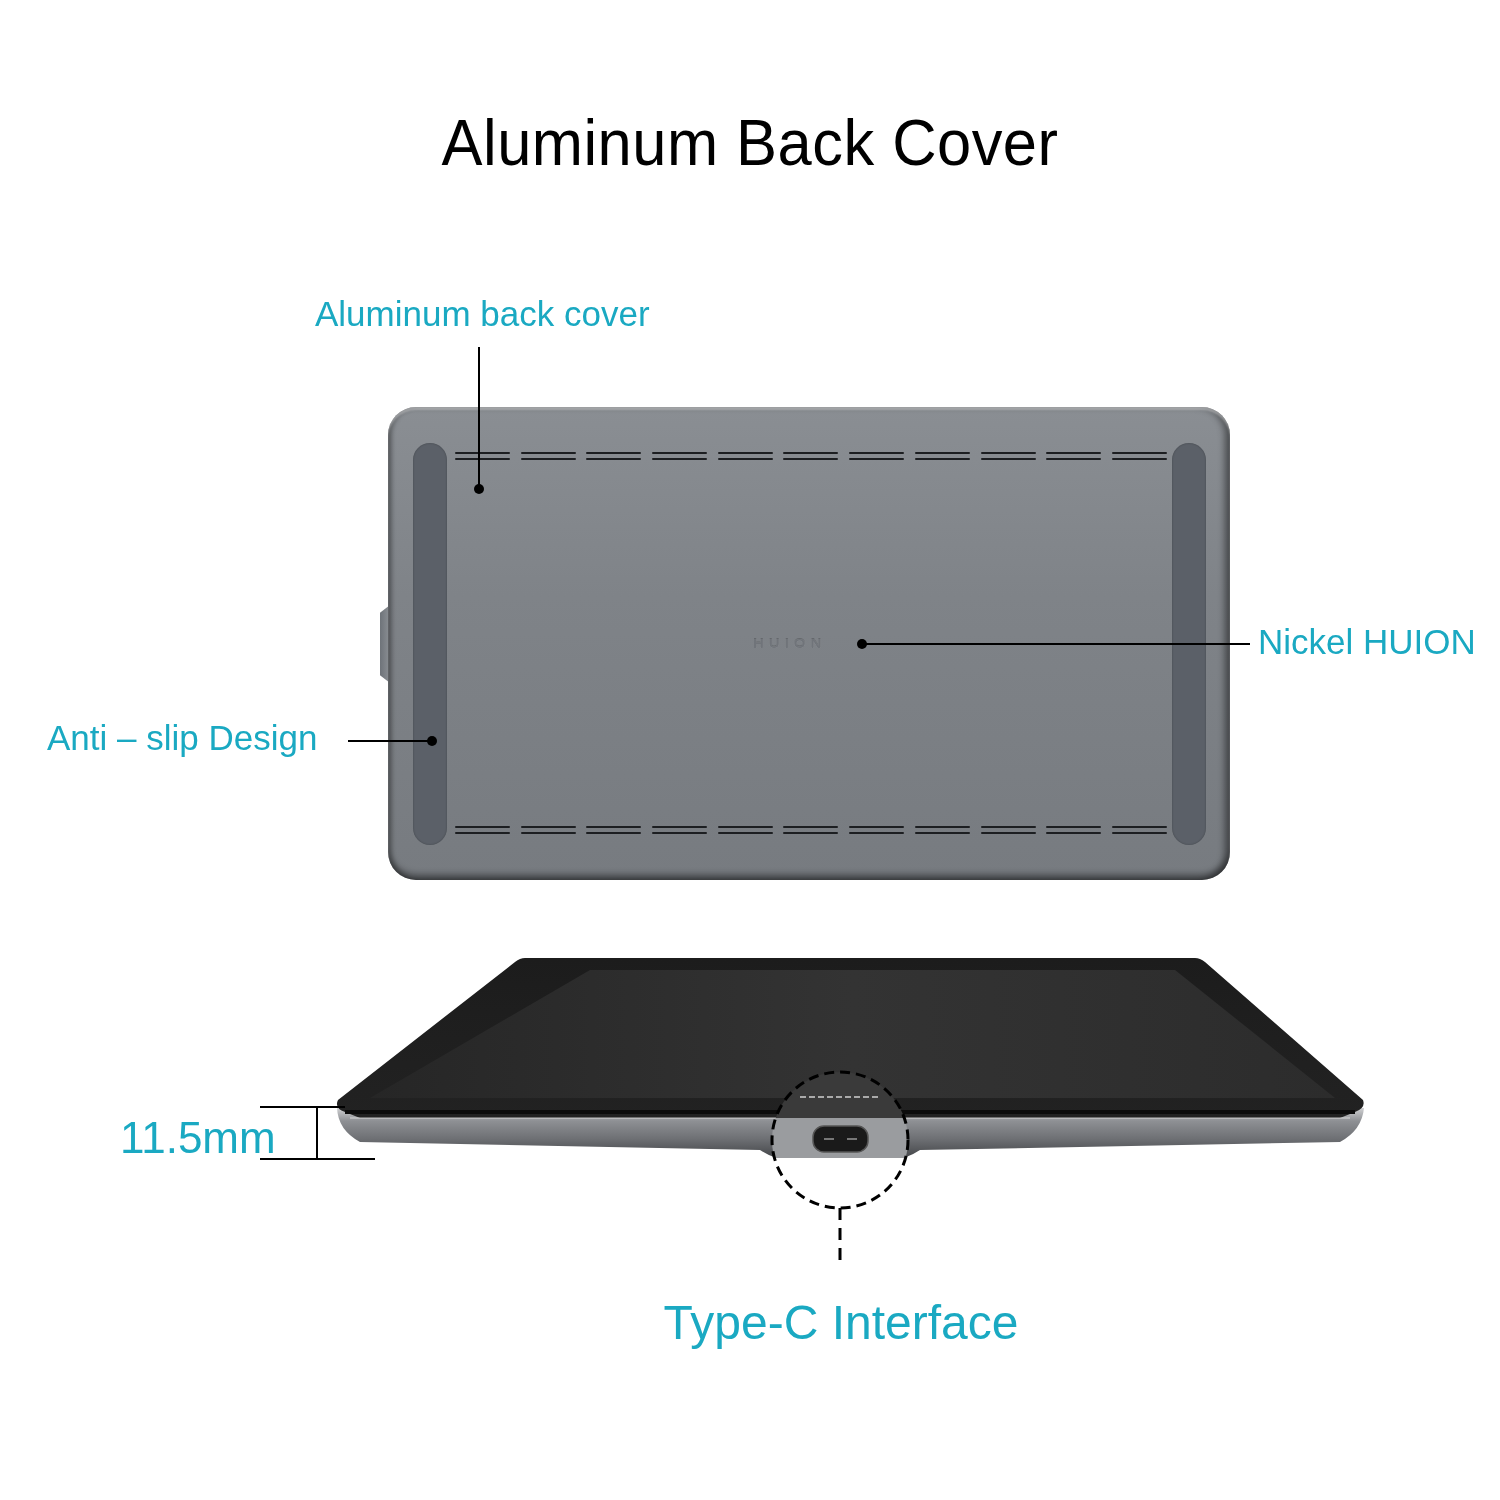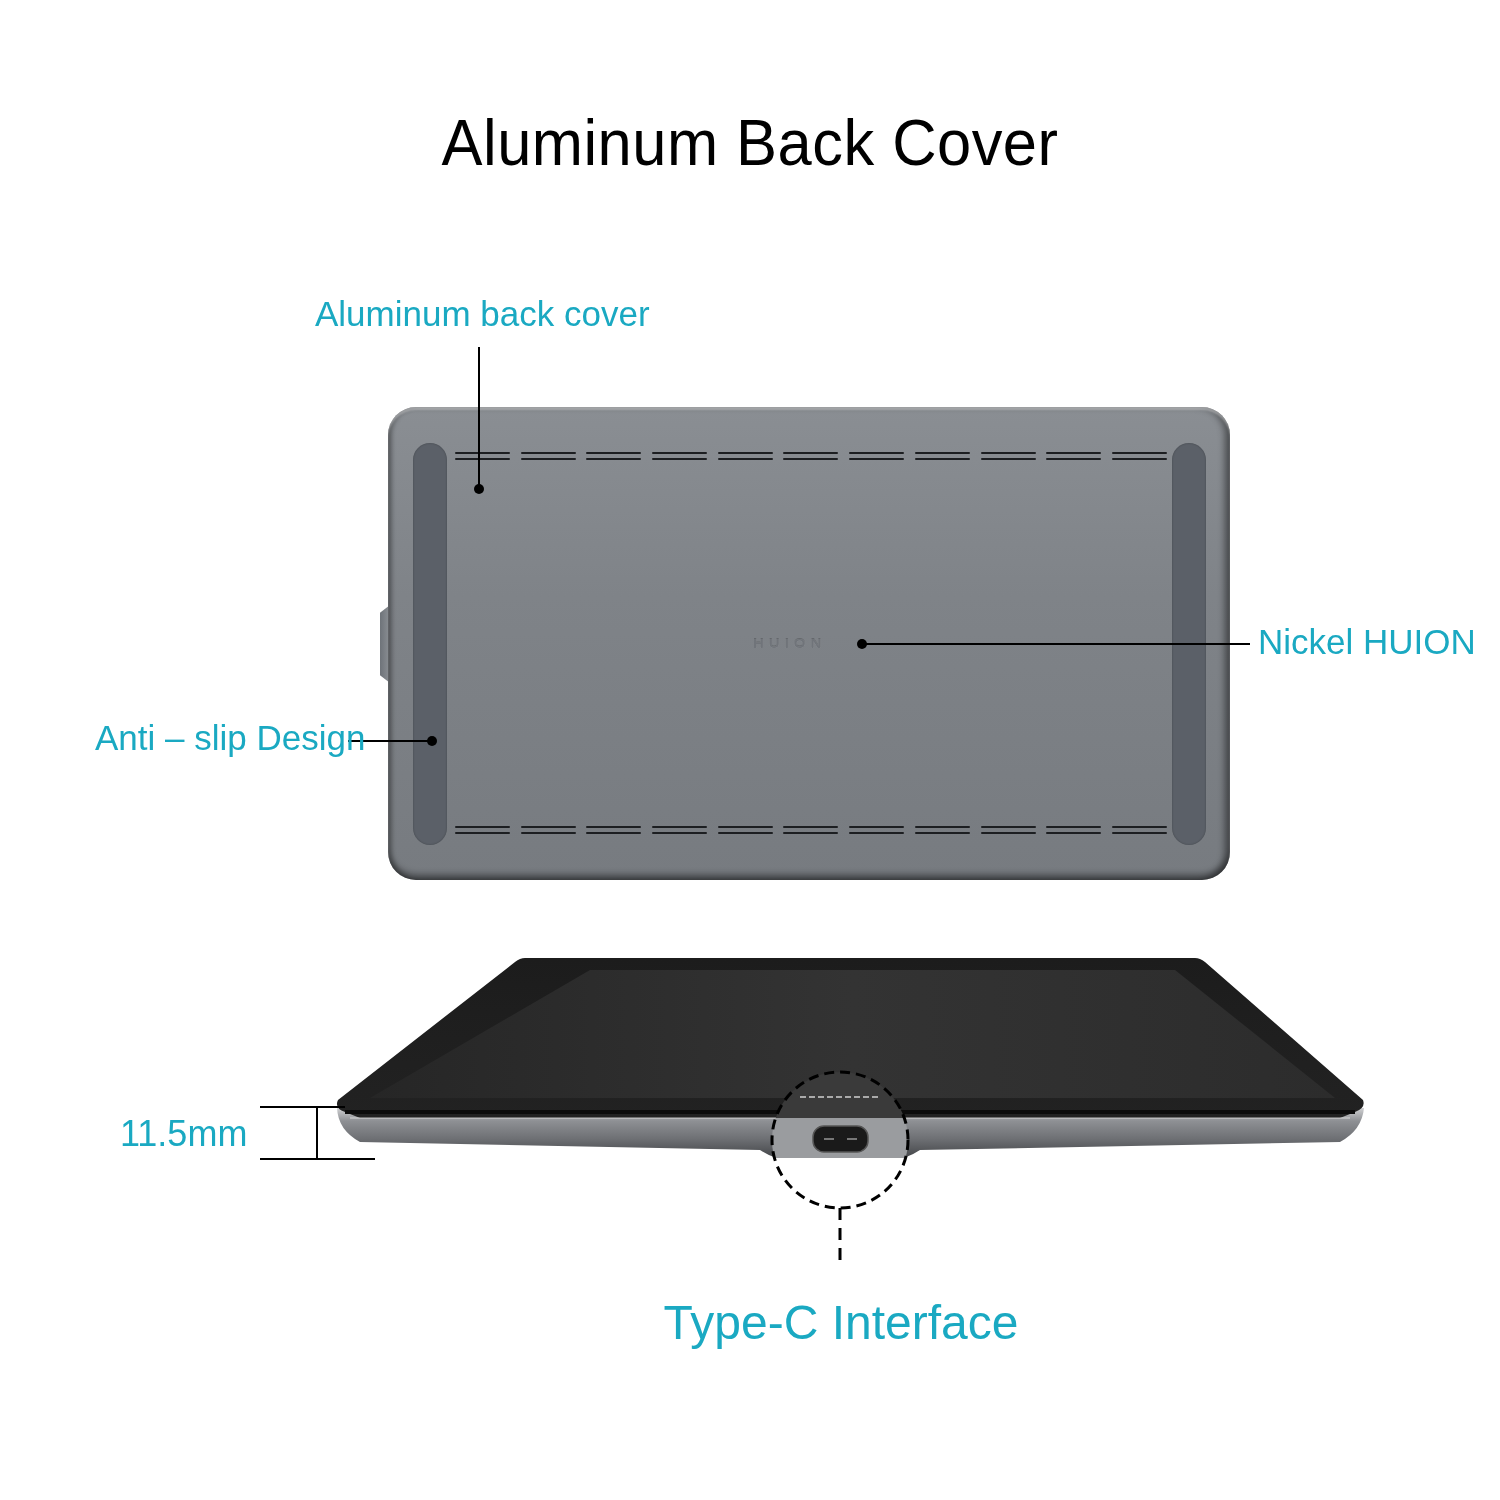--- a/index.html
+++ b/index.html
@@ -11,22 +11,22 @@
     .title {
       position: absolute; left: 0; top: 106px; width: 1500px;
       text-align: center; font-size: 64px; color: #000; letter-spacing: 0.5px;
       transform: scaleX(0.96);
     }
     .callout {
       position: absolute; color: #1aa9c2; font-size: 35px; white-space: nowrap;
     }
     .lbl-alu { left: 315px; top: 294px; }
     .lbl-logo { left: 1258px; top: 622px; }
-    .lbl-anti { left: 47px; top: 718px; margin-left: 48px; }
-    .lbl-thick { left: 120px; top: 1113px; font-size: 36px; }
+    .lbl-anti { left: 47px; top: 718px; }
+    .lbl-thick { left: 120px; top: 1113px; font-size: 44px; }
     .lbl-typec { left: 0; width: 1682px; text-align: center; top: 1295px; font-size: 48px; }
 
     
     .back {
       position: absolute; left: 388px; top: 407px; width: 842px; height: 473px;
       border-radius: 28px;
       background: linear-gradient(180deg, #8a8e93 0%, #7f8388 40%, #777b80 100%);
       box-shadow: inset 0 3px 2px rgba(255,255,255,0.35), inset 0 -6px 6px rgba(0,0,0,0.35),
                   inset 4px 0 4px rgba(0,0,0,0.25), inset -6px 0 6px rgba(0,0,0,0.35);
     }

